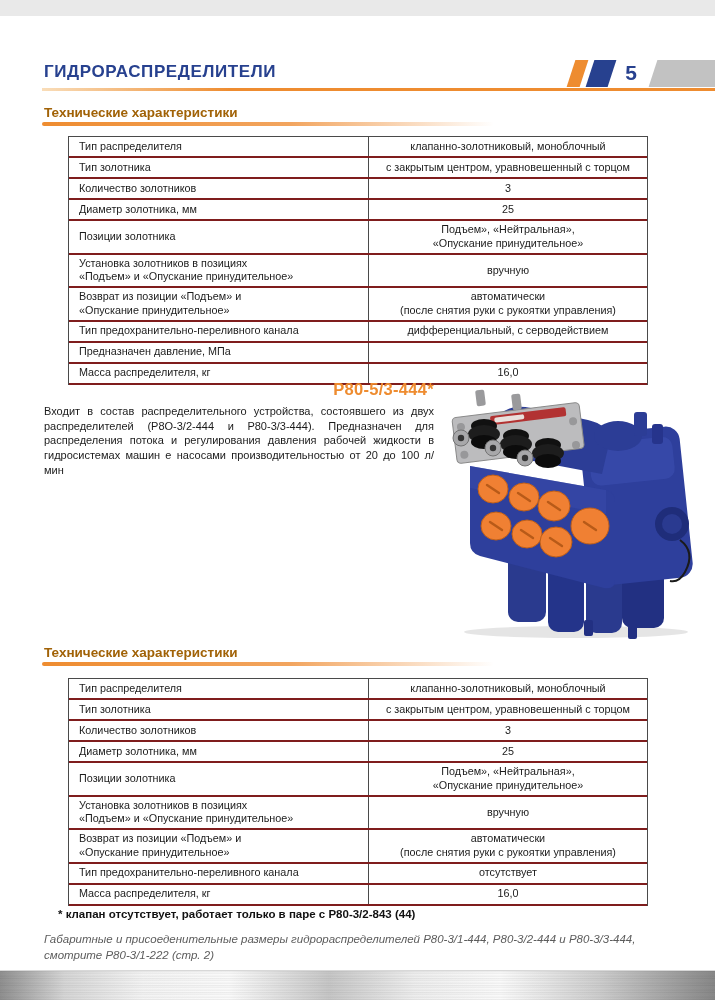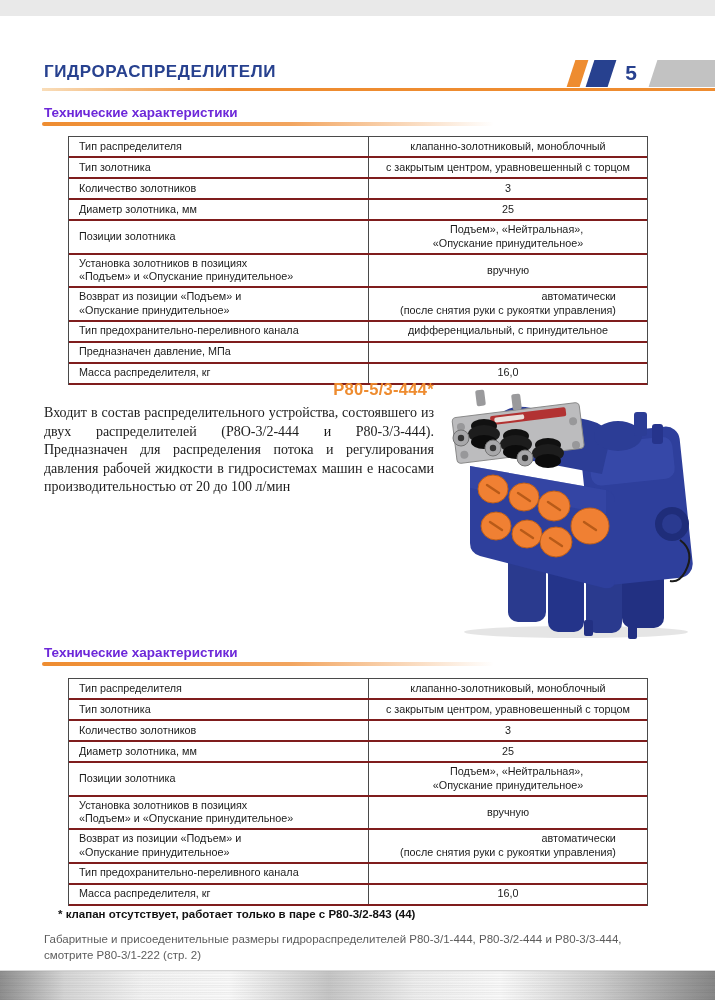--- a/index.html
+++ b/index.html
@@ -28,21 +28,21 @@
     background:#C2C2C2; transform:skewX(-18deg); margin-right:-10px;
   }
   .header-rule {
     position:absolute; left:42px; right:0; top:72px; height:3px;
     background:linear-gradient(90deg,#f9ddb9 0%, #EE8C30 28%, #EE8C30 100%);
   }
 
   
   .section-title {
     position:absolute; left:44px;
-    font-size:13.5px; font-weight:bold; color:#6d28d9;
+    font-size:13.5px; font-weight:bold; color:#a16207;
   }
   .section-underline {
     position:absolute; left:42px; width:452px; height:4px; border-radius:2px;
     background:linear-gradient(90deg,#EE8C30 0%, #f2a55f 55%, rgba(247,206,160,0) 100%);
   }
   #sec1-title { top:89px; }   #sec1-line { top:106px; }
   #sec2-title { top:629px; }  #sec2-line { top:646px; }
 
   
   .spec-table {
@@ -51,41 +51,41 @@
     font-size:10.8px; background:#fff;
   }
   #table1 { top:120px; }
   #table2 { top:662px; }
   .spec-row {
     display:grid; grid-template-columns:300px 1fr;
     border-bottom:2px solid #7f1d1d; min-height:21px;
   }
   .cell { display:flex; align-items:center; white-space:pre-line; line-height:1.28; padding:2px 10px; }
   .cell-label { border-right:1px solid #4a4a4a; }
-  .cell-value { justify-content:center; text-align:right; padding:2px 6px; }
+  .cell-value { justify-content:center; text-align:center; padding:2px 6px; }
 
   
   .product-text { position:absolute; left:44px; top:364px; width:390px; }
   .product-title {
     text-align:right; font-size:16.5px; font-weight:bold; color:#EE8C30;
     margin-bottom:5px; letter-spacing:0.3px;
   }
   .product-desc {
-    font-size:14px; line-height:1.33; text-align:justify; color:#1b1b1b;font-family:Liberation Serif, serif;
+    font-size:11px; line-height:1.33; text-align:justify; color:#1b1b1b;
   }
   .product-image { position:absolute; left:436px; top:366px; width:272px; height:260px; }
 
   
   .footnote {
     position:absolute; left:58px; top:892px; width:600px;
     font-size:11.5px; font-weight:bold; color:#111;
   }
   .note {
     position:absolute; left:44px; top:916px; width:644px;
-    font-size:11.5px; color:#5c5c5c; line-height:1.38;
+    font-size:11.5px; font-style:italic; color:#5c5c5c; line-height:1.38;
     white-space:pre-line;
   }
 
   
   .footer-band {
     position:absolute; left:0; top:954px; width:715px; height:46px;
     background:
       repeating-linear-gradient(180deg,
         rgba(70,70,70,0.20) 0px, rgba(255,255,255,0) 1px,
         rgba(130,130,130,0.16) 2px, rgba(255,255,255,0) 4px,
@@ -150,21 +150,21 @@
 
       <div class="spec-row">
         <div class="cell cell-label">Возврат из позиции «Подъем» и
 «Опускание принудительное»</div>
         <div class="cell cell-value">автоматически
 (после снятия руки с рукоятки управления)</div>
       </div>
 
       <div class="spec-row">
         <div class="cell cell-label">Тип предохранительно-переливного канала</div>
-        <div class="cell cell-value">дифференциальный, с принудительное</div>
+        <div class="cell cell-value">дифференциальный, с серводействием</div>
       </div>
 
       <div class="spec-row">
         <div class="cell cell-label">Предназначен давление, МПа</div>
       </div>
 
       <div class="spec-row">
         <div class="cell cell-label">Масса распределителя, кг</div>
         <div class="cell cell-value">16,0</div>
       </div>
@@ -294,20 +294,21 @@
 
       <div class="spec-row">
         <div class="cell cell-label">Возврат из позиции «Подъем» и
 «Опускание принудительное»</div>
         <div class="cell cell-value">автоматически
 (после снятия руки с рукоятки управления)</div>
       </div>
 
       <div class="spec-row">
         <div class="cell cell-label">Тип предохранительно-переливного канала</div>
+        <div class="cell cell-value">отсутствует</div>
       </div>
 
       <div class="spec-row">
         <div class="cell cell-label">Масса распределителя, кг</div>
         <div class="cell cell-value">16,0</div>
       </div>
     </div>
 
   <div class="footnote">* клапан отсутствует, работает только в паре с Р80-3/2-843 (44)</div>
   <div class="note">Габаритные и присоеденительные размеры гидрораспределителей Р80-3/1-444, Р80-3/2-444 и Р80-3/3-444,

